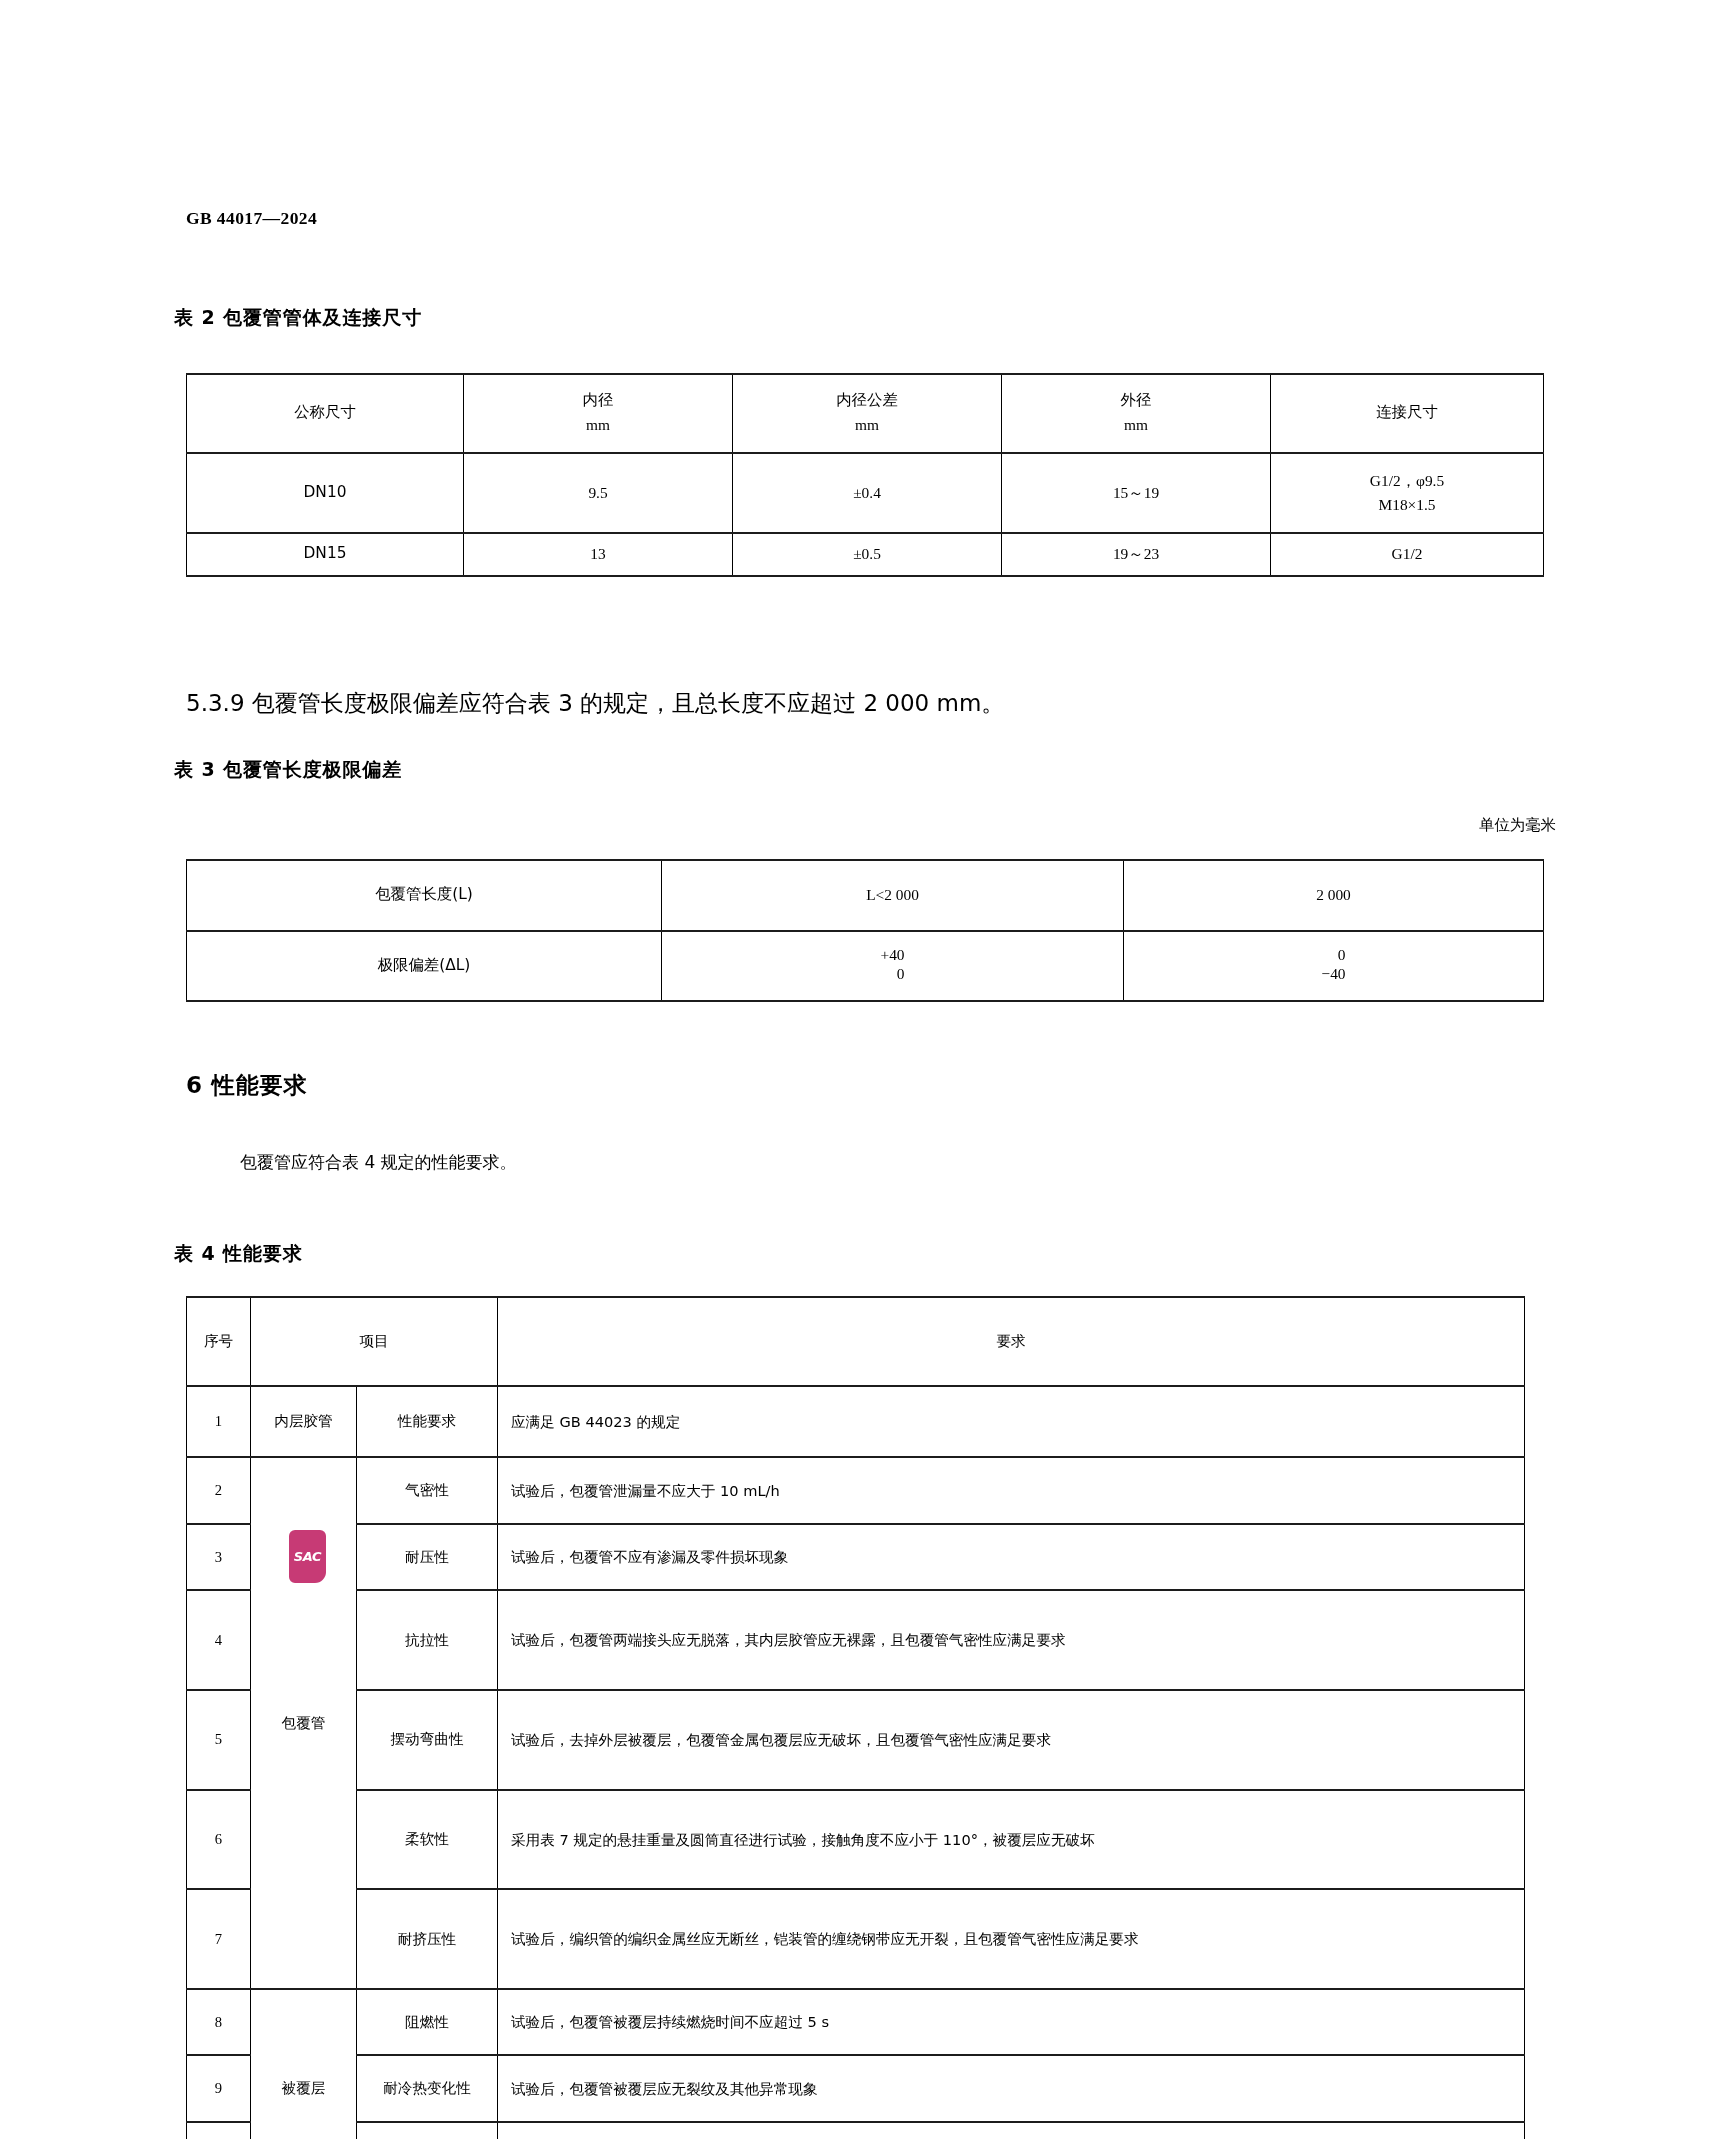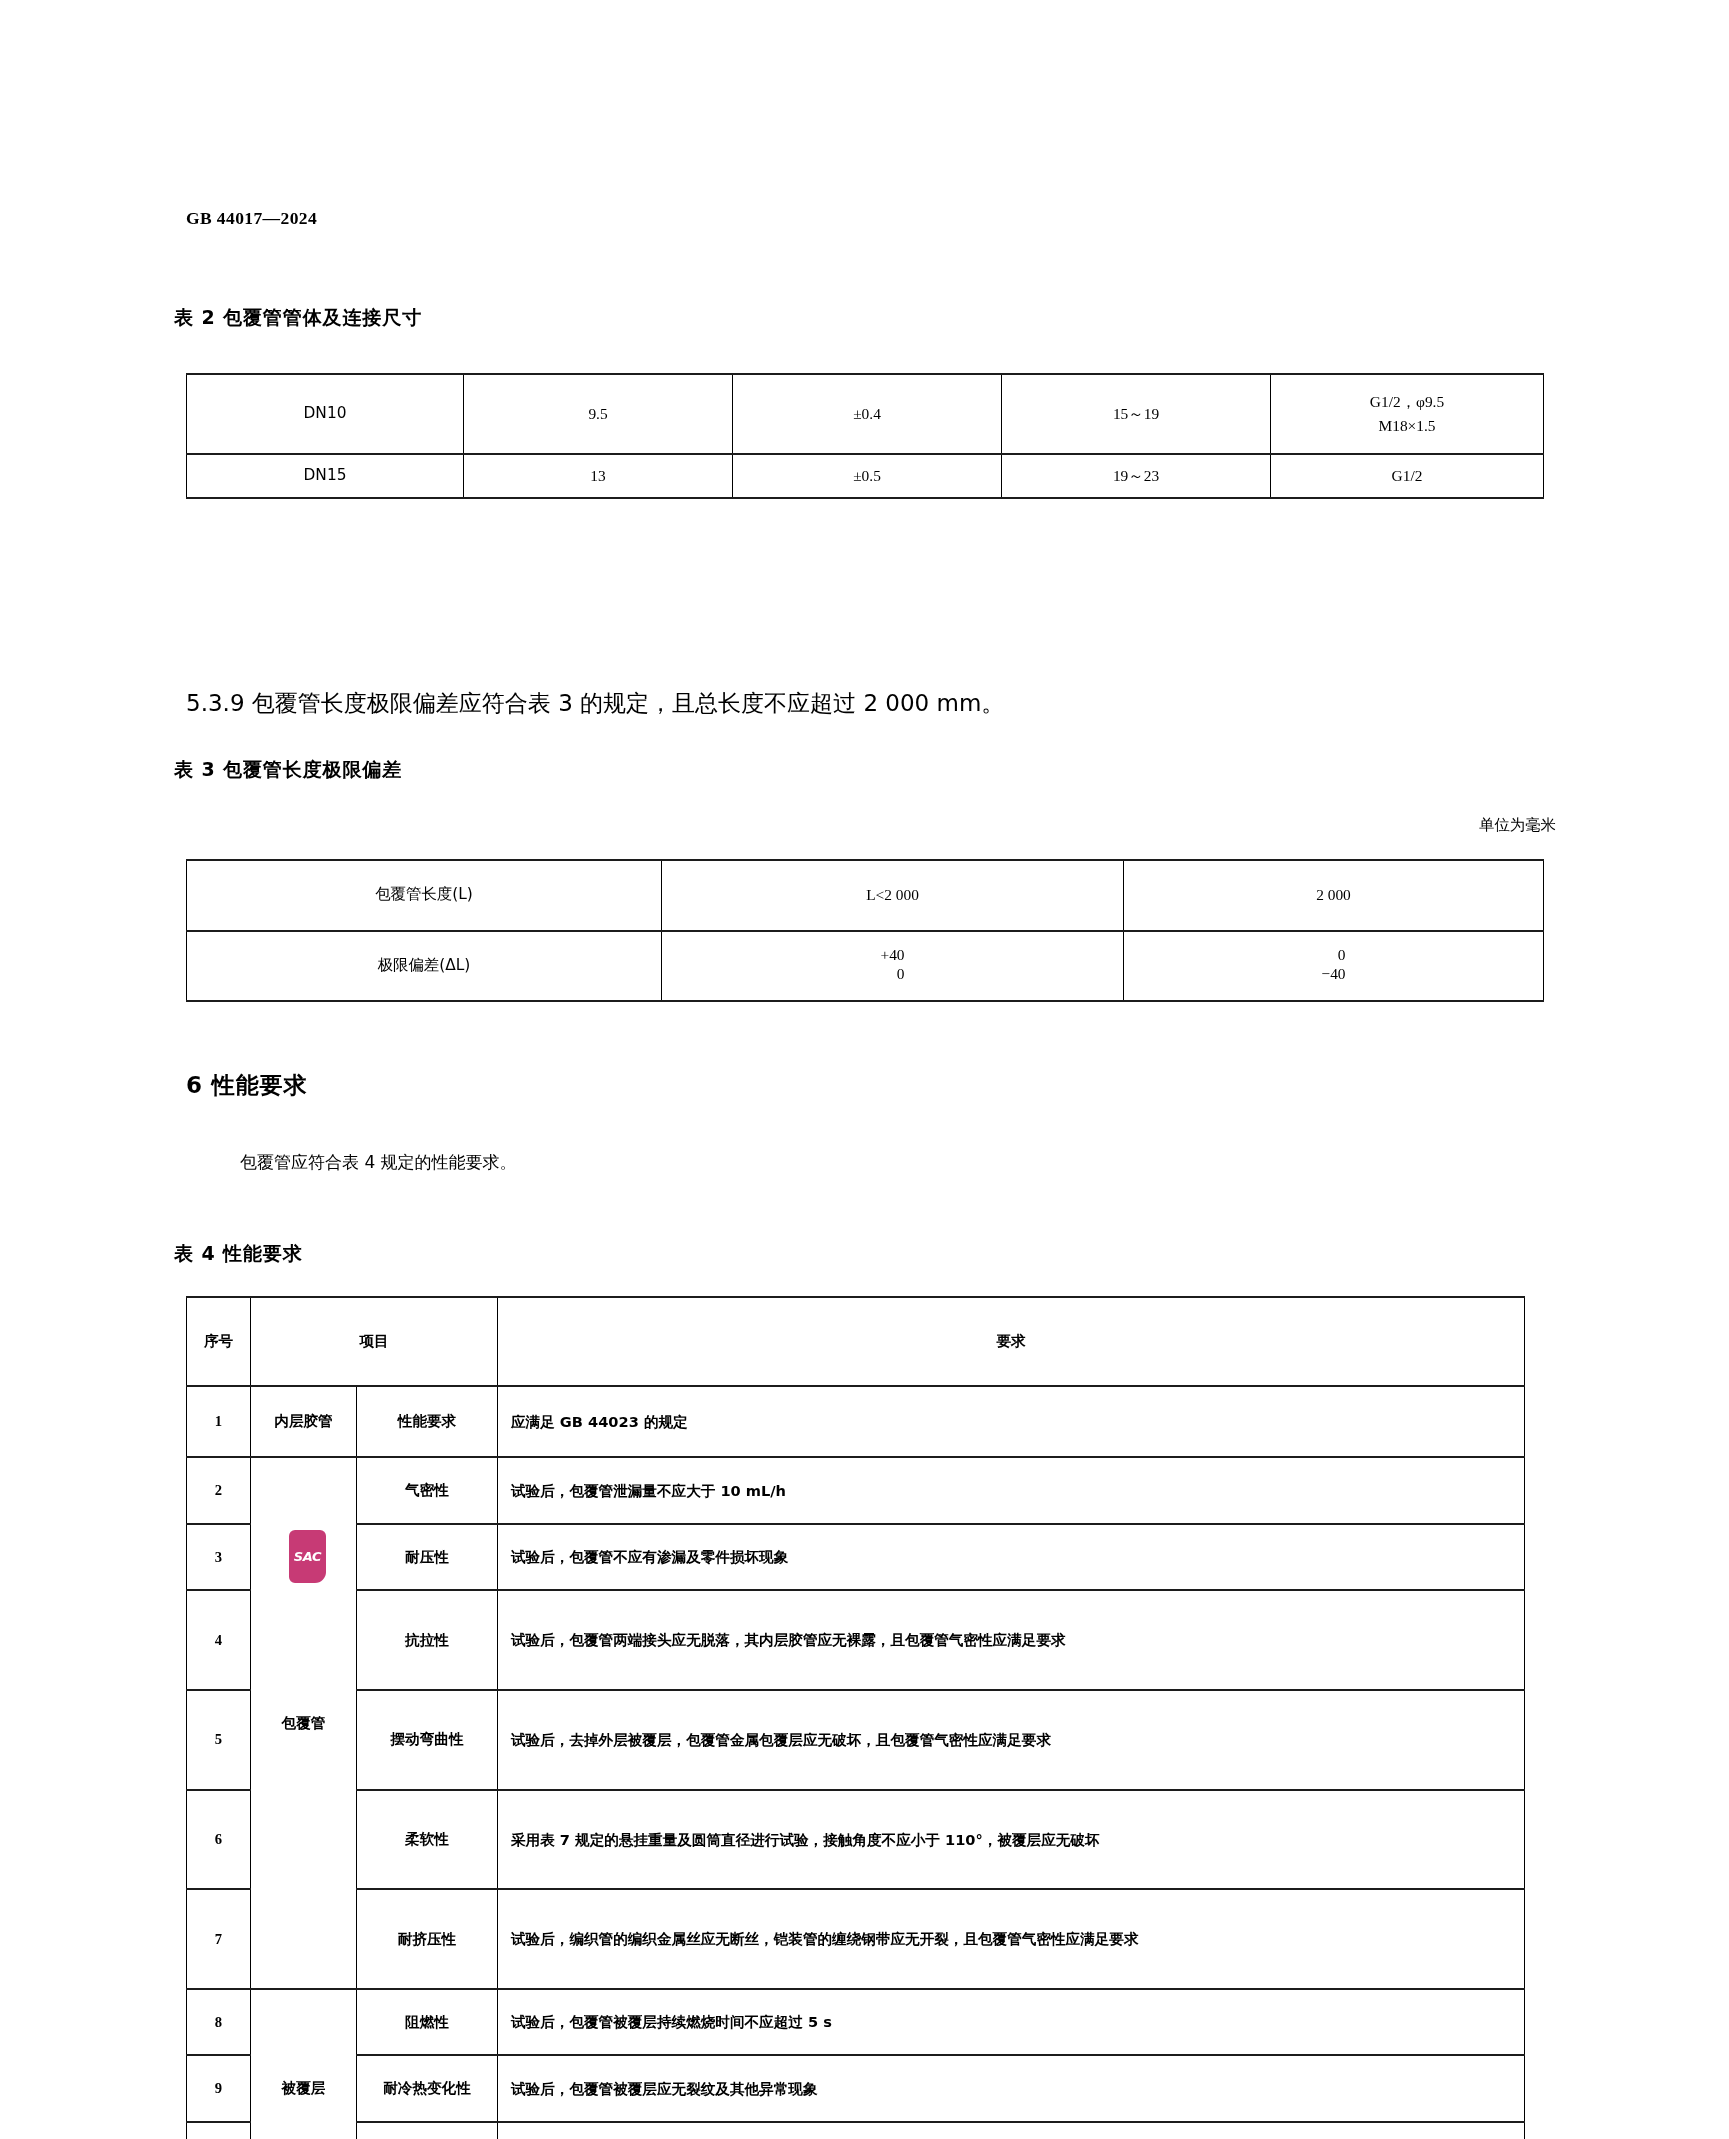--- a/index.html
+++ b/index.html
@@ -136,21 +136,21 @@
     font-family: "DejaVu Sans", "Liberation Sans", sans-serif;
   }
 
   
   #table4 {
     left: 186px;
     top: 1296px;
     width: 1339px;
     font-size: 14.6px;
   }
-  #table4 td { padding: 6.8px 6px; font-weight: bold; }
+  #table4 td { padding: 6.8px 6px; }
   #table4 td.req { text-align: left; padding-left: 13px; line-height: 1.75; }
   #table4 .c-seq  { width: 64px; }
   #table4 .c-grp  { width: 106px; }
   #table4 .c-item { width: 141px; }
 
   
   .watermark {
     position: absolute;
     left: 289px;
     top: 1530px;
@@ -182,20 +182,40 @@
 
   <table class="gb" id="table2">
     <colgroup>
       <col style="width:277px">
         <col style="width:269px">
       <col style="width:269px">
         <col style="width:269px">
         <col>
     </colgroup>
     <tbody>
+      <tr>
+        <td class="top-rule hdr">
+          <span>公称尺寸</span>
+        </td>
+        <td class="top-rule hdr">
+          <div>内径</div>
+          <div class="num">mm</div>
+        </td>
+        <td class="top-rule hdr">
+          <div>内径公差</div>
+          <div class="num">mm</div>
+        </td>
+        <td class="top-rule hdr">
+          <div>外径</div>
+          <div class="num">mm</div>
+        </td>
+        <td class="top-rule hdr">
+          <span>连接尺寸</span>
+        </td>
+      </tr>
 
       <tr class="r1">
         <td class="top-rule">DN10</td>
         <td class="top-rule num">9.5</td>
         <td class="top-rule num">±0.4</td>
         <td class="top-rule num">15～19</td>
         <td class="top-rule num twoline">
           <div>G1/2，φ9.5</div>
           <div>M18×1.5</div>
         </td>

